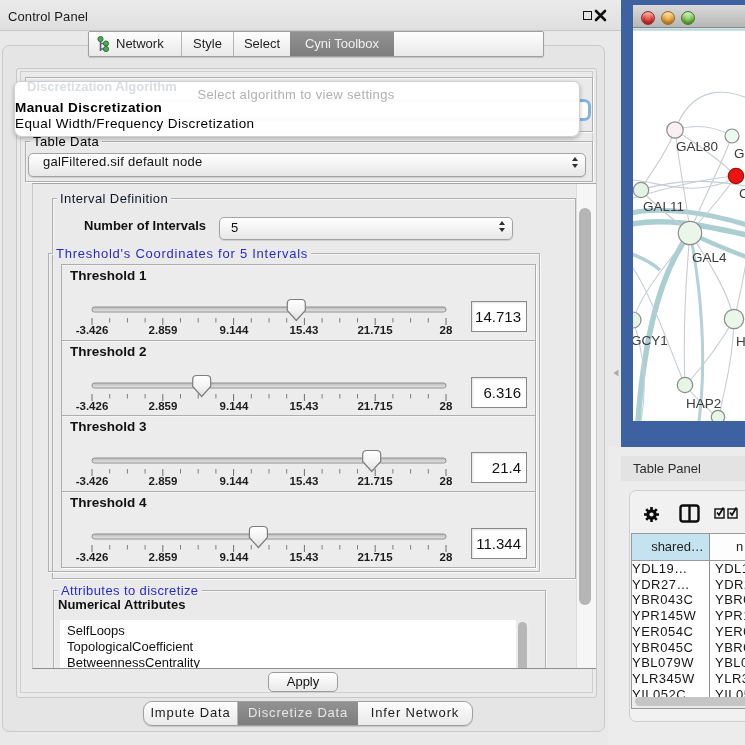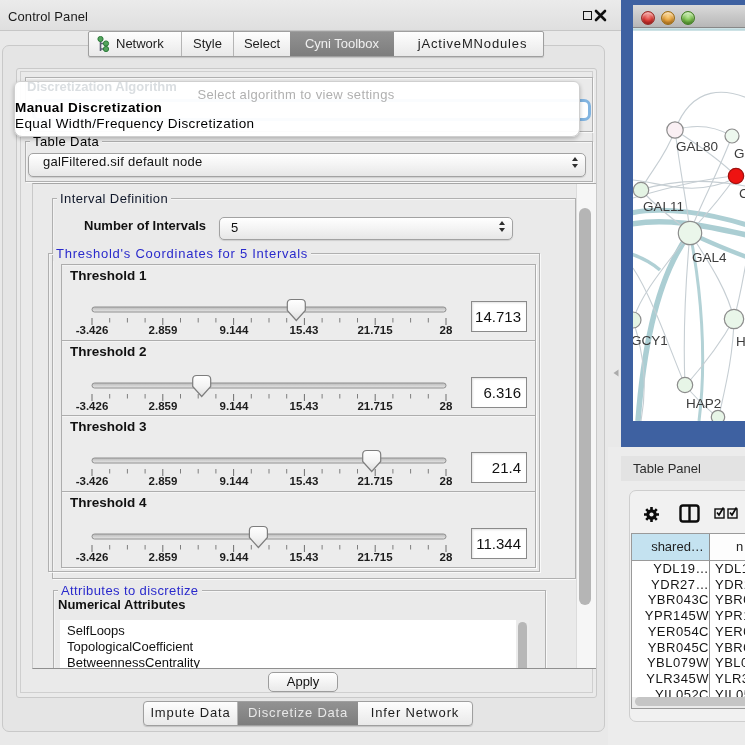--- a/index.html
+++ b/index.html
@@ -48,21 +48,20 @@
       <circle cx="3.5" cy="3" r="2.6" fill="#53a45c" stroke="#2c7a3a" stroke-width="1"></circle>
       <circle cx="9" cy="7.5" r="2.6" fill="#53a45c" stroke="#2c7a3a" stroke-width="1"></circle>
       <circle cx="9" cy="13" r="2.6" fill="#53a45c" stroke="#2c7a3a" stroke-width="1"></circle>
     </svg>
     <span style="position:absolute;left:27px;top:4px;">Network</span>
   </div>
   <div style="position:absolute;left:93px;top:0;width:51px;height:24px;border-right:1px solid #b5b5b5;text-align:center;line-height:23px;">Style</div>
   <div style="position:absolute;left:145px;top:0;width:56px;height:24px;text-align:center;line-height:23px;">Select</div>
   <div style="position:absolute;left:201px;top:0;width:104px;height:24px;text-align:center;line-height:23px;
     background:linear-gradient(#929292,#7d7d7d);color:#f0f0f0;">Cyni Toolbox</div>
-  <div style="position:absolute;left:313px;top:0;width:141px;height:24px;text-align:center;line-height:23px;letter-spacing:0.85px;">jActiveMNodules</div>
 </div>
 
 <div class="abs etched" style="left:25px;top:141px;width:566px;height:39px;">
   <div class="gtitle" style="background:#eaeaea;">Table Data</div>
 </div>
 <div class="combo" style="left:28px;top:153px;width:556px;height:22px;"></div>
 <div class="combotext" style="left:43px;top:154px;letter-spacing:0.25px;">galFiltered.sif default node</div>
 <div class="arrows" style="left:571px;top:157px;">
     <div class="up"></div>
     <div class="dn"></div>
@@ -286,21 +285,21 @@
 
   </div>
 
   <div style="position:absolute;left:543px;top:0;width:20px;height:484px;background:#f6f6f6;border-left:1px solid #dcdcdc;"></div>
   <div style="position:absolute;left:546px;top:24px;width:12px;height:397px;background:#b5b5b5;border-radius:6px;"></div>
 </div>
 
 <div class="abs" style="left:268px;top:672px;width:68px;height:18px;border:1px solid #9c9c9c;border-radius:5px;
   background:linear-gradient(#ffffff,#e9e9e9);text-align:center;font-size:13px;line-height:18px;color:#111;">Apply</div>
 
-<div class="abs" style="left:143px;top:701px;width:328px;height:23px;border:1px solid #9f9f9f;border-radius:4px;
+<div class="abs" style="left:143px;top:701px;width:328px;height:23px;border:1px solid #9f9f9f;border-radius:9px;
   background:linear-gradient(#fdfdfd,#e9e9e9);box-shadow:0 1px 1px rgba(0,0,0,.15);overflow:hidden;
   font-size:13px;color:#1d1d1d;">
   <div style="position:absolute;left:0;top:0;width:93px;height:23px;border-right:1px solid #b5b5b5;text-align:center;line-height:22px;letter-spacing:0.85px;">Impute Data</div>
   <div style="position:absolute;left:214px;top:0;width:114px;height:23px;text-align:center;line-height:22px;letter-spacing:0.85px;">Infer Network</div>
   <div style="position:absolute;left:94px;top:0;width:120px;height:23px;text-align:center;line-height:22px;
     background:linear-gradient(#929292,#7d7d7d);color:#e8e8e8;letter-spacing:0.8px;">Discretize Data</div>
 </div>
 
 <div class="abs etched" style="left:25px;top:77px;width:566px;height:53px;"></div>
 
@@ -400,20 +399,20 @@
   <path d="M3,6.5 L5,9 L9.5,1.5" stroke="#0c0c0c" stroke-width="1.7" fill="none"></path>
   <rect x="14" y="3" width="9" height="9" fill="none" stroke="#0c0c0c" stroke-width="1.4"></rect>
   <path d="M16,6.5 L18,9 L22.5,1.5" stroke="#0c0c0c" stroke-width="1.7" fill="none"></path>
 </svg>
 
 <div class="abs" style="left:631px;top:533px;width:114px;height:174px;border-left:1px solid #9a9a9a;border-top:1px solid #9a9a9a;border-bottom:1px solid #9a9a9a;background:#fff;overflow:hidden;">
   <div style="position:absolute;left:0;top:0;width:77px;height:26px;background:#c4e2f0;border-bottom:1px solid #9a9a9a;
     text-align:center;text-indent:14px;font-size:13px;line-height:26px;color:#222;">shared…</div>
   <div style="position:absolute;left:77px;top:0;width:60px;height:26px;background:#fdfdfd;border-bottom:1px solid #9a9a9a;border-left:1px solid #8f8f8f;
     font-size:13px;line-height:26px;color:#222;"><span style="margin-left:26px;">n…</span></div>
-  <div style="position:absolute;left:0;top:27px;width:77px;font-size:13px;letter-spacing:0.5px;color:#161616;line-height:15.7px;text-align:right;">
+  <div style="position:absolute;left:0;top:27px;width:77px;font-size:13px;letter-spacing:0.5px;color:#161616;line-height:15.7px;text-align:left;">
     YDL19…<br>YDR27…<br>YBR043C<br>YPR145W<br>YER054C<br>YBR045C<br>YBL079W<br>YLR345W<br>YIL052C</div>
   <div style="position:absolute;left:77px;top:27px;width:70px;font-size:13px;letter-spacing:0.5px;color:#161616;line-height:15.7px;border-left:1px solid #8f8f8f;">
     <span style="margin-left:5px;">YDL197C</span><br><span style="margin-left:5px;">YDR277C</span><br><span style="margin-left:5px;">YBR043C</span><br><span style="margin-left:5px;">YPR145W</span><br><span style="margin-left:5px;">YER054C</span><br><span style="margin-left:5px;">YBR045C</span><br><span style="margin-left:5px;">YBL079W</span><br><span style="margin-left:5px;">YLR345W</span><br><span style="margin-left:5px;">YIL052C</span></div>
   <div style="position:absolute;left:0;top:163px;width:114px;height:11px;background:#ebebeb;">
     <div style="position:absolute;left:3px;top:0px;width:120px;height:9px;background:#c5c5c5;border-radius:4.5px;"></div>
   </div>
 </div>
 
 </body></html>

